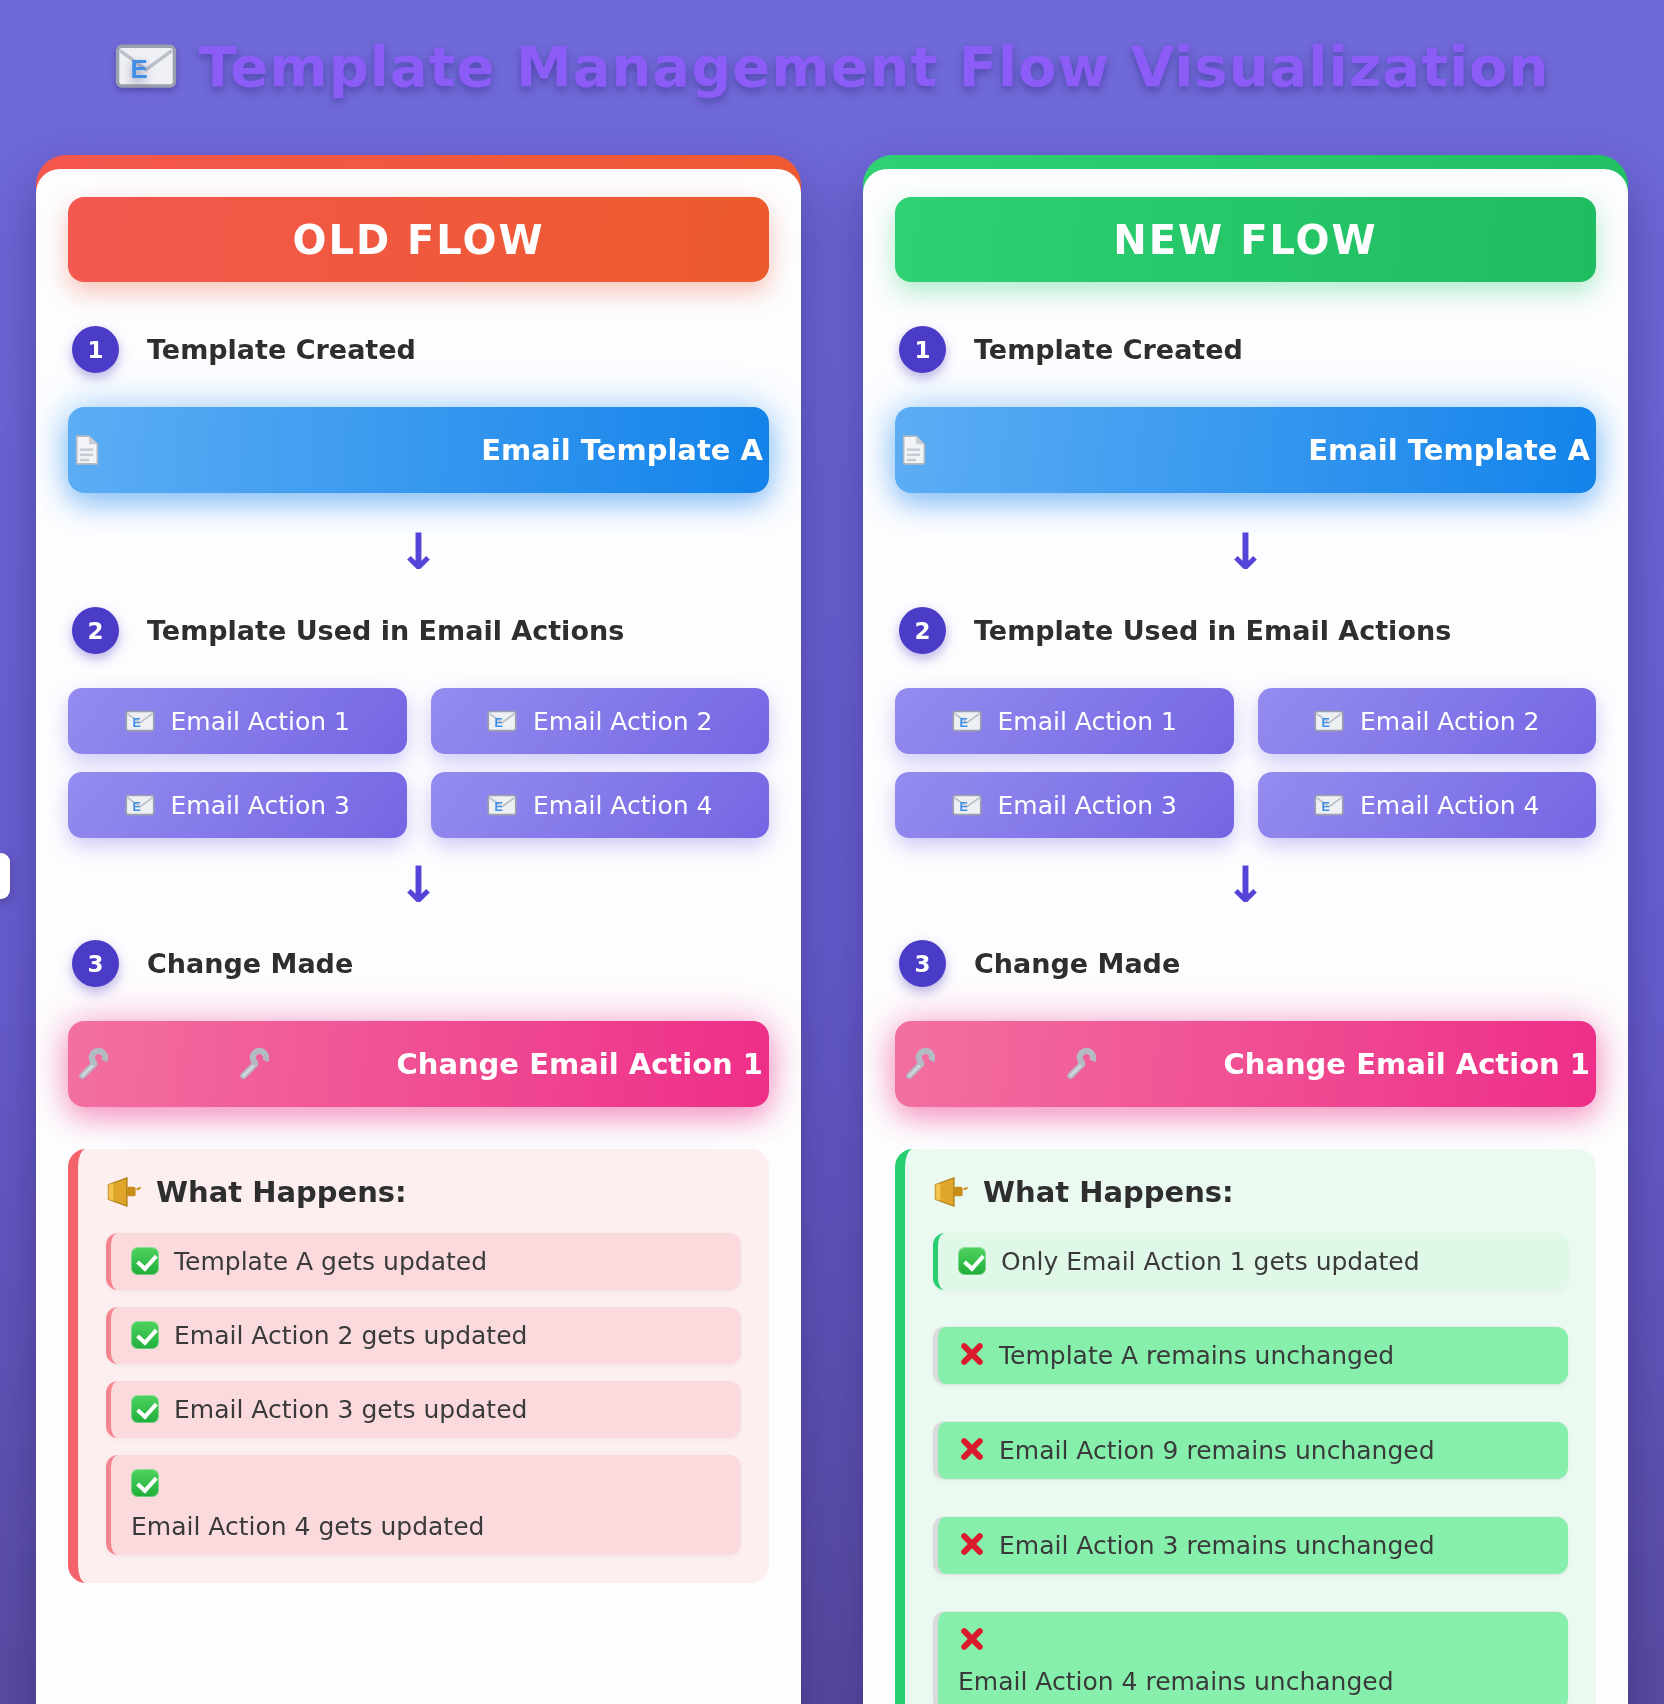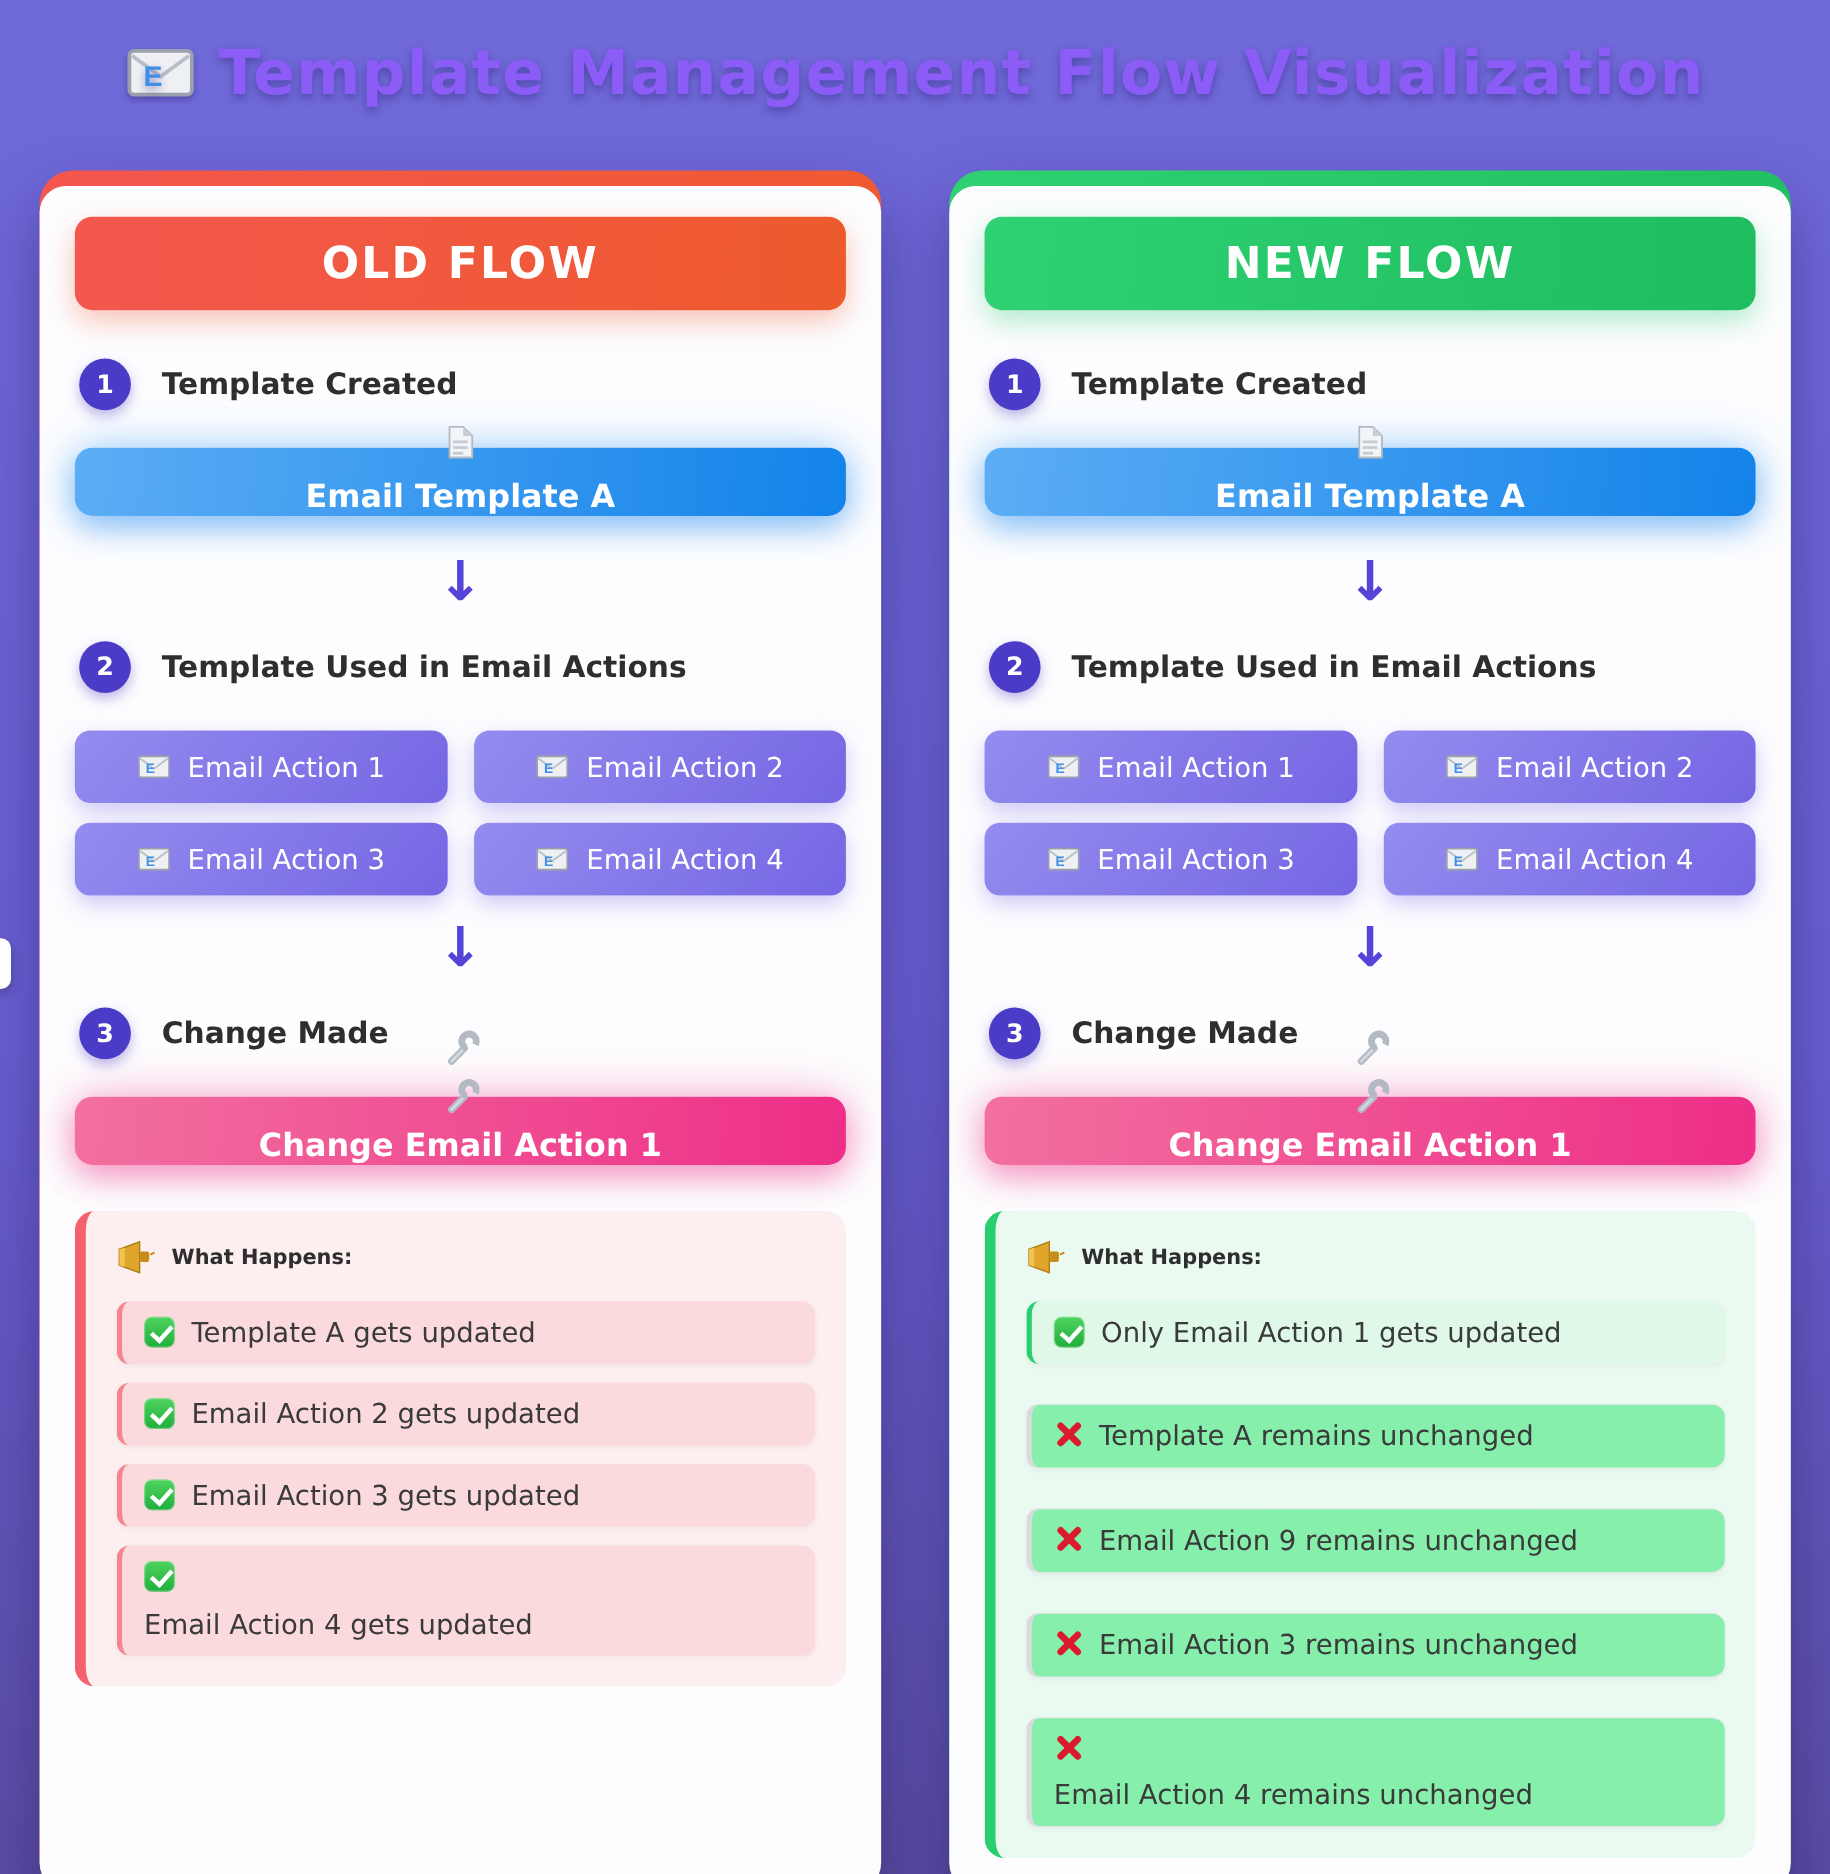--- a/index.html
+++ b/index.html
@@ -56,24 +56,24 @@
     background: #4b3cc8; color: #fff;
     font-size: 23px; font-weight: bold;
     display: flex; align-items: center; justify-content: center;
     box-shadow: 0 5px 12px rgba(60,40,180,0.35);
     flex: 0 0 auto;
   }
   .step-label { font-size: 27px; font-weight: bold; color: #2e2e2e; }
 
   
   .big-btn {
-    height: 62px; border-radius: 16px; border: none; width: 100%;
-    display: flex; align-items: center; justify-content: flex-end; gap: 16px;
+    height: 86px; border-radius: 16px; border: none; width: 100%;
+    display: flex; align-items: center; justify-content: space-between; gap: 16px;
     color: #fff; font-size: 29px; font-weight: bold;
-    font-family: inherit; cursor: pointer; flex-direction: column;
+    font-family: inherit; cursor: pointer;
   }
   .template-btn {
     background: linear-gradient(95deg, #5cadf4, #1383ea);
     box-shadow: 0 0 40px rgba(60,160,245,0.45), 0 12px 26px rgba(30,130,235,0.35);
     margin-bottom: 34px;
   }
   .change-btn {
     background: linear-gradient(95deg, #f2709f, #ee2e88);
     box-shadow: 0 0 42px rgba(240,80,150,0.45), 0 12px 26px rgba(238,60,140,0.35);
     margin-bottom: 42px; gap: 10px;
@@ -99,21 +99,21 @@
   .ico-doc { width: 26px; height: 32px; flex: 0 0 auto; }
   .ico-wrench { width: 34px; height: 34px; flex: 0 0 auto; }
   .ico-mega { width: 36px; height: 32px; flex: 0 0 auto; }
 
   
   .happens { border-radius: 18px; padding: 26px 28px 28px; }
   .happens.old { background: #fdeef0; border-left: 10px solid #f4626c; }
   .happens.new { background: #eafaf1; border-left: 10px solid #28ce6f; }
   .happens-title {
     display: flex; align-items: center; gap: 14px;
-    font-size: 19px; font-weight: bold; color: #2e2e2e;
+    font-size: 29px; font-weight: bold; color: #2e2e2e;
     margin-bottom: 24px;
   }
   .hitem {
     display: flex; align-items: flex-start; gap: 15px;
     border-radius: 12px; padding: 14px 20px; margin-bottom: 17px;
     font-size: 25px; color: #3a3a3a;
     box-shadow: 0 2px 5px rgba(0,0,0,0.04);
   }
   .hitem:last-child { margin-bottom: 0; flex-direction: column; }
   .hitem.pink  { background: #fbdade; border-left: 5px solid #f4848e; }

